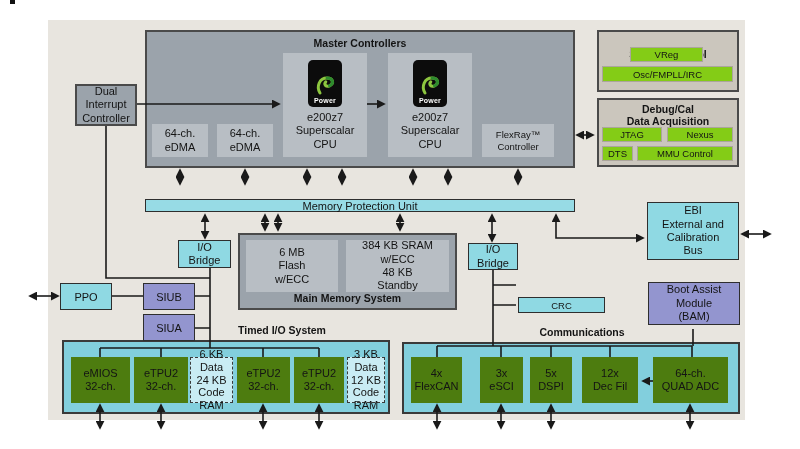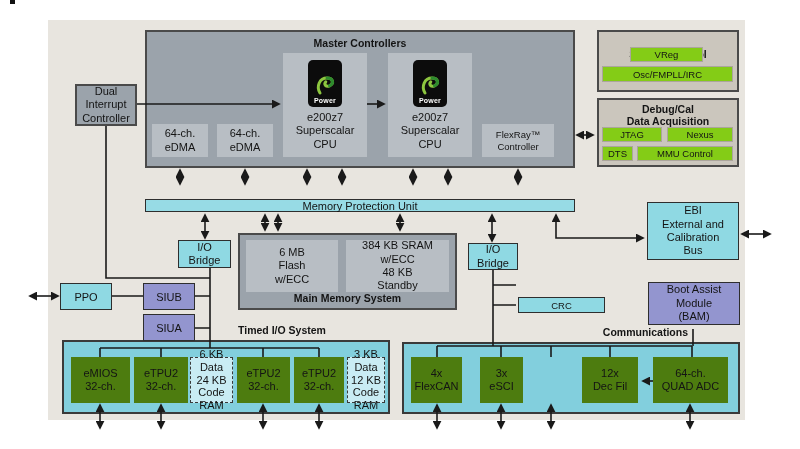--- a/index.html
+++ b/index.html
@@ -142,26 +142,28 @@
   <div class="abs cyaninner cc lbl fs10 z2" style="left:237px;top:357px;width:53px;height:46px;">eTPU2
 32-ch.</div>
   <div class="abs cyaninner cc lbl fs10 z2" style="left:294px;top:357px;width:50px;height:46px;">eTPU2
 32-ch.</div>
   <div class="abs dashedbox cc lbl fs8 z2" style="left:347px;top:357px;width:38px;height:46px;">3 KB
 Data
 12 KB
 Code
 RAM</div>
 
-  <div class="abs title" style="left:508px;top:326px;width:180px;text-align:right;">Communications</div>
+  <div class="abs title" style="left:492px;top:326px;width:180px;text-align:center;">Communications</div>
   <div class="abs cyanouter z1" style="left:402px;top:342px;width:338px;height:72px;"></div>
   <div class="abs cyaninner cc lbl fs10 z2" style="left:411px;top:357px;width:51px;height:46px;">4x
 FlexCAN</div>
   <div class="abs cyaninner cc lbl fs10 z2" style="left:480px;top:357px;width:43px;height:46px;">3x
 eSCI</div>
+  <div class="abs cyaninner cc lbl fs10 z2" style="left:530px;top:357px;width:42px;height:46px;">5x
+DSPI</div>
   <div class="abs cyaninner cc lbl fs10 z2" style="left:582px;top:357px;width:56px;height:46px;">12x
 Dec Fil</div>
   <div class="abs cyaninner cc lbl fs10 z2" style="left:653px;top:357px;width:75px;height:46px;">64-ch.
 QUAD ADC</div>
 
   <svg class="ov" width="800" height="449" viewBox="0 0 800 449">
     <defs>
       <marker id="ah" viewBox="0 0 10 10" refX="8" refY="5" markerWidth="9" markerHeight="9" markerUnits="userSpaceOnUse" orient="auto-start-reverse">
         <path d="M0 0 L10 5 L0 10 Z" fill="#1a1a1a"></path>
       </marker>

